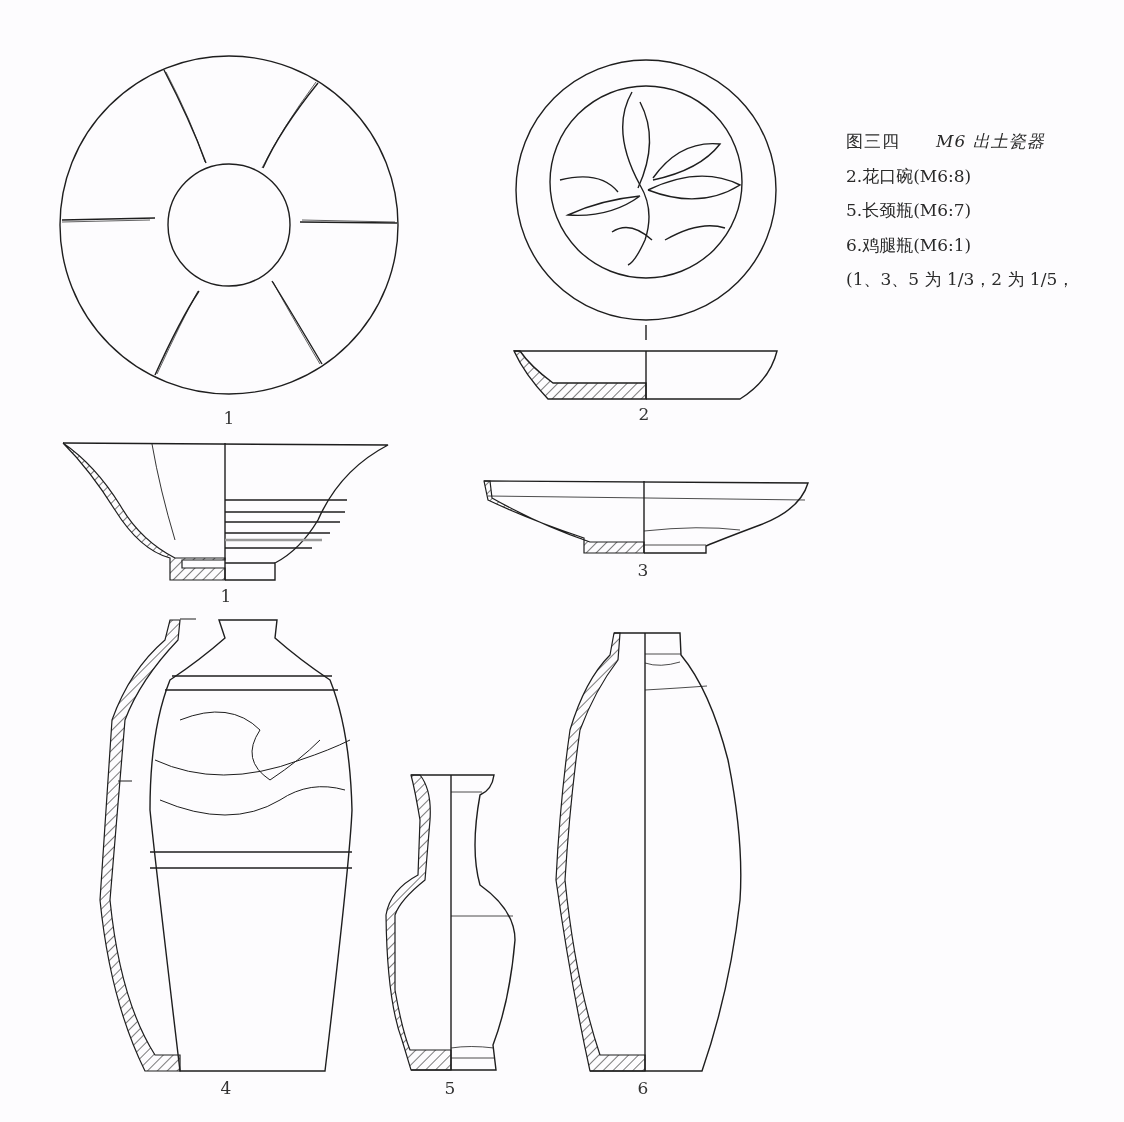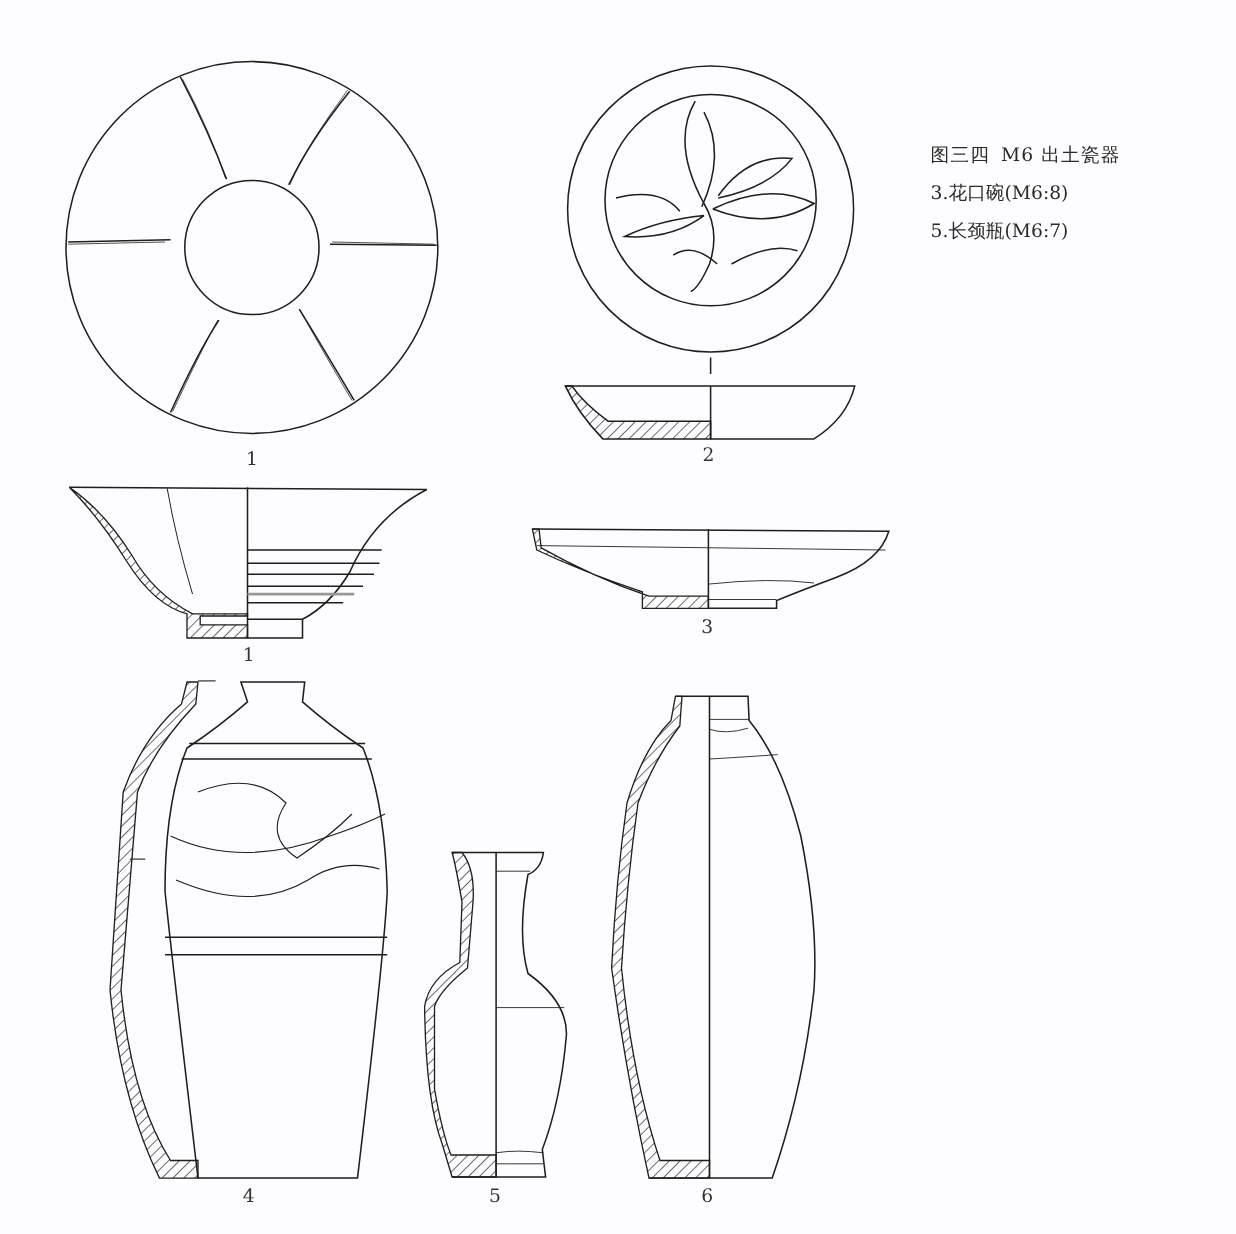--- a/index.html
+++ b/index.html
@@ -1,21 +1,21 @@
 <!DOCTYPE html>
 <html><head>
 <meta charset="utf-8">
 <style>
   html, body { margin: 0; padding: 0; background: #fdfcfe; }
   body { width: 1124px; height: 1122px; position: relative; overflow: hidden;
          font-family: "DejaVu Serif", "Liberation Serif", serif; color: #222; }
   svg.fig { position: absolute; left: 0; top: 0; }
   .caption { position: absolute; left: 846px; top: 124px; font-size: 17px; line-height: 34.6px; color: #2a2a2a; }
   .caption .title { letter-spacing: 1px; }
-  .caption .title .code { margin-left: 10px; }
+  .caption .title .code { margin-left: 36px; font-style: italic; }
   .caption div { white-space: nowrap; }
   .label { position: absolute; font-size: 17px; color: #333; transform: translateX(-50%); }
 </style>
 </head>
 <body>
 
 <svg class="fig" width="1124" height="1122" viewBox="0 0 1124 1122">
   <defs>
     <pattern id="hatch" patternUnits="userSpaceOnUse" width="7" height="7" patternTransform="rotate(45)">
       <line x1="0" y1="0" x2="0" y2="7" stroke="#222" stroke-width="1.2"></line>
@@ -124,15 +124,17 @@
 <div class="label" style="left:644px; top:404px;">2</div>
 <div class="label" style="left:643px; top:560px;">3</div>
 <div class="label" style="left:226px; top:1078px;">4</div>
 <div class="label" style="left:450px; top:1078px;">5</div>
 <div class="label" style="left:643px; top:1078px;">6</div>
 
 <div class="caption">
   <div class="title">
     <span>图三四</span><span class="code">M6 出土瓷器</span>
   </div>
-  <div>3.花口碗(M6:8)</div>
+  <div>2.花口碗(M6:8)</div>
   <div>5.长颈瓶(M6:7)</div>
+  <div>6.鸡腿瓶(M6:1)</div>
+  <div>(1、3、5 为 1/3，2 为 1/5，</div>
 </div>
 
 </body></html>

